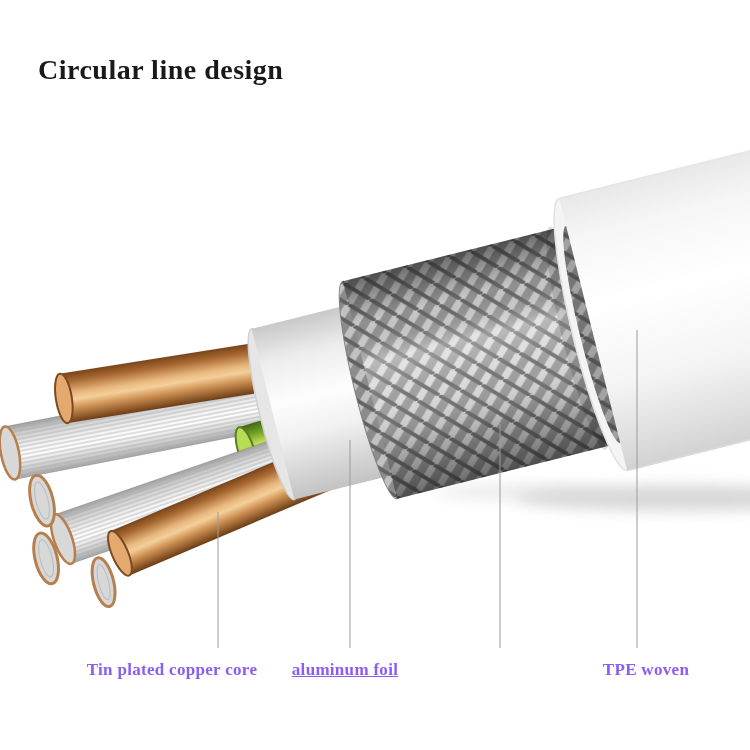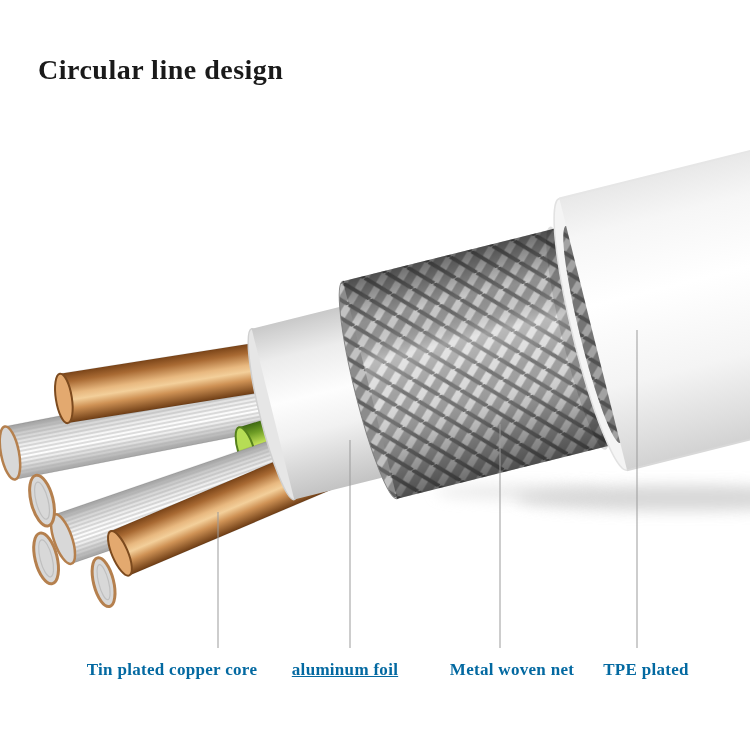--- a/index.html
+++ b/index.html
@@ -17,21 +17,21 @@
     display:flex;gap:30px;
     font-weight:700;font-size:28px;
     color:#1a1a1a;letter-spacing:.5px;
     white-space:nowrap;
   }
   .callout-label{
     position:absolute;
     top:660px;
     transform:translateX(-50%);
     font-weight:700;font-size:17px;
-    color:#0369a1;letter-spacing:.3px;
+    color:#8b5cf6;letter-spacing:.3px;
     white-space:nowrap;
   }
   .lbl-1{left:172px;}
   .lbl-2{left:345px;text-decoration:underline;}
   .lbl-3{left:512px;}
   .lbl-4{left:646px;}
 </style>
 </head>
 <body>
 
@@ -181,16 +181,15 @@
     <line x1="500" y1="424" x2="500" y2="648" stroke="#9b9b9b" stroke-width="1"></line>
     <line x1="637" y1="330" x2="637" y2="648" stroke="#9b9b9b" stroke-width="1"></line>
   </svg>
 
   <div class="title">
     <span>Circular line design</span>
   </div>
 
   <div class="callout-label lbl-1">Tin plated copper core</div>
   <div class="callout-label lbl-2">aluminum foil</div>
-  <div class="callout-label lbl-3">Metal woven net</div>
-  <div class="callout-label lbl-4">TPE plated</div>
+  <div class="callout-label lbl-4">TPE woven</div>
 
 </div>
 
 </body></html>

